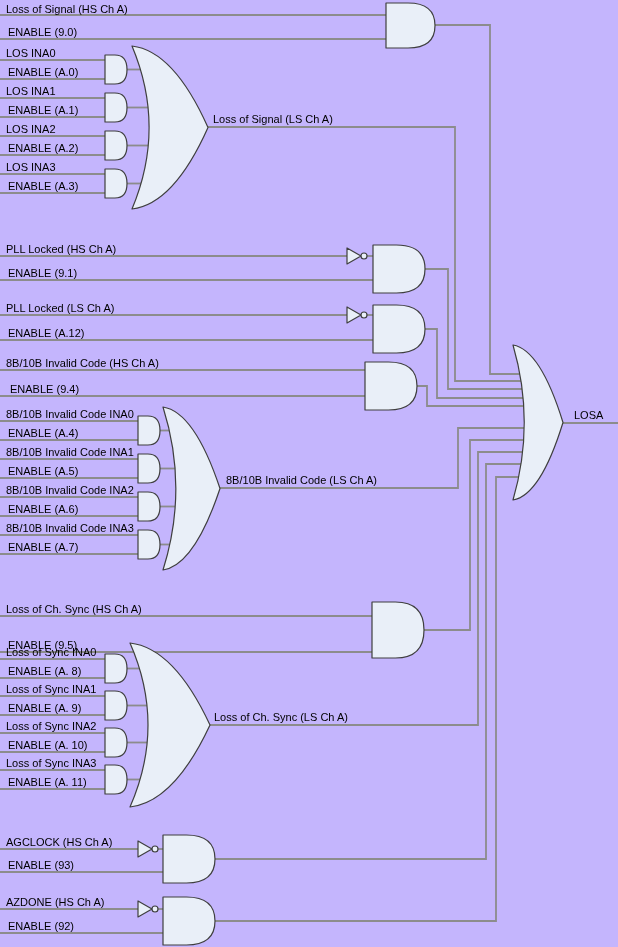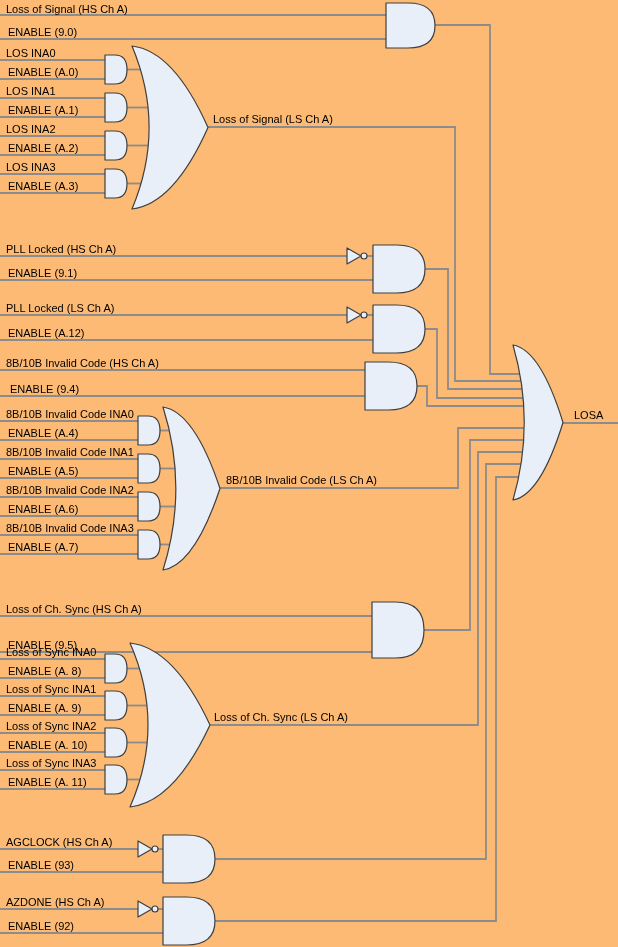--- a/index.html
+++ b/index.html
@@ -1,16 +1,16 @@
 <!DOCTYPE html>
 <html><head>
 <meta charset="utf-8">
 <style>
   html,body{margin:0;padding:0;background:#ffffff;}
-  .stage{width:618px;height:947px;position:relative;background:#fdba74;}
+  .stage{width:618px;height:947px;position:relative;background:#c4b5fd;}
   svg{display:block;}
   .wire{fill:none;stroke:#8c8c8c;stroke-width:1.8;}
   .gate{fill:#E9EFF8;stroke:#3f3f3f;stroke-width:1.2;stroke-linejoin:round;}
   .bubble{fill:#E9EFF8;stroke:#3f3f3f;stroke-width:1.2;}
   .lbl{font-family:"Liberation Sans","DejaVu Sans",sans-serif;font-size:11px;fill:#000;}
 </style>
 </head>
 <body>
 
 <div class="stage">

